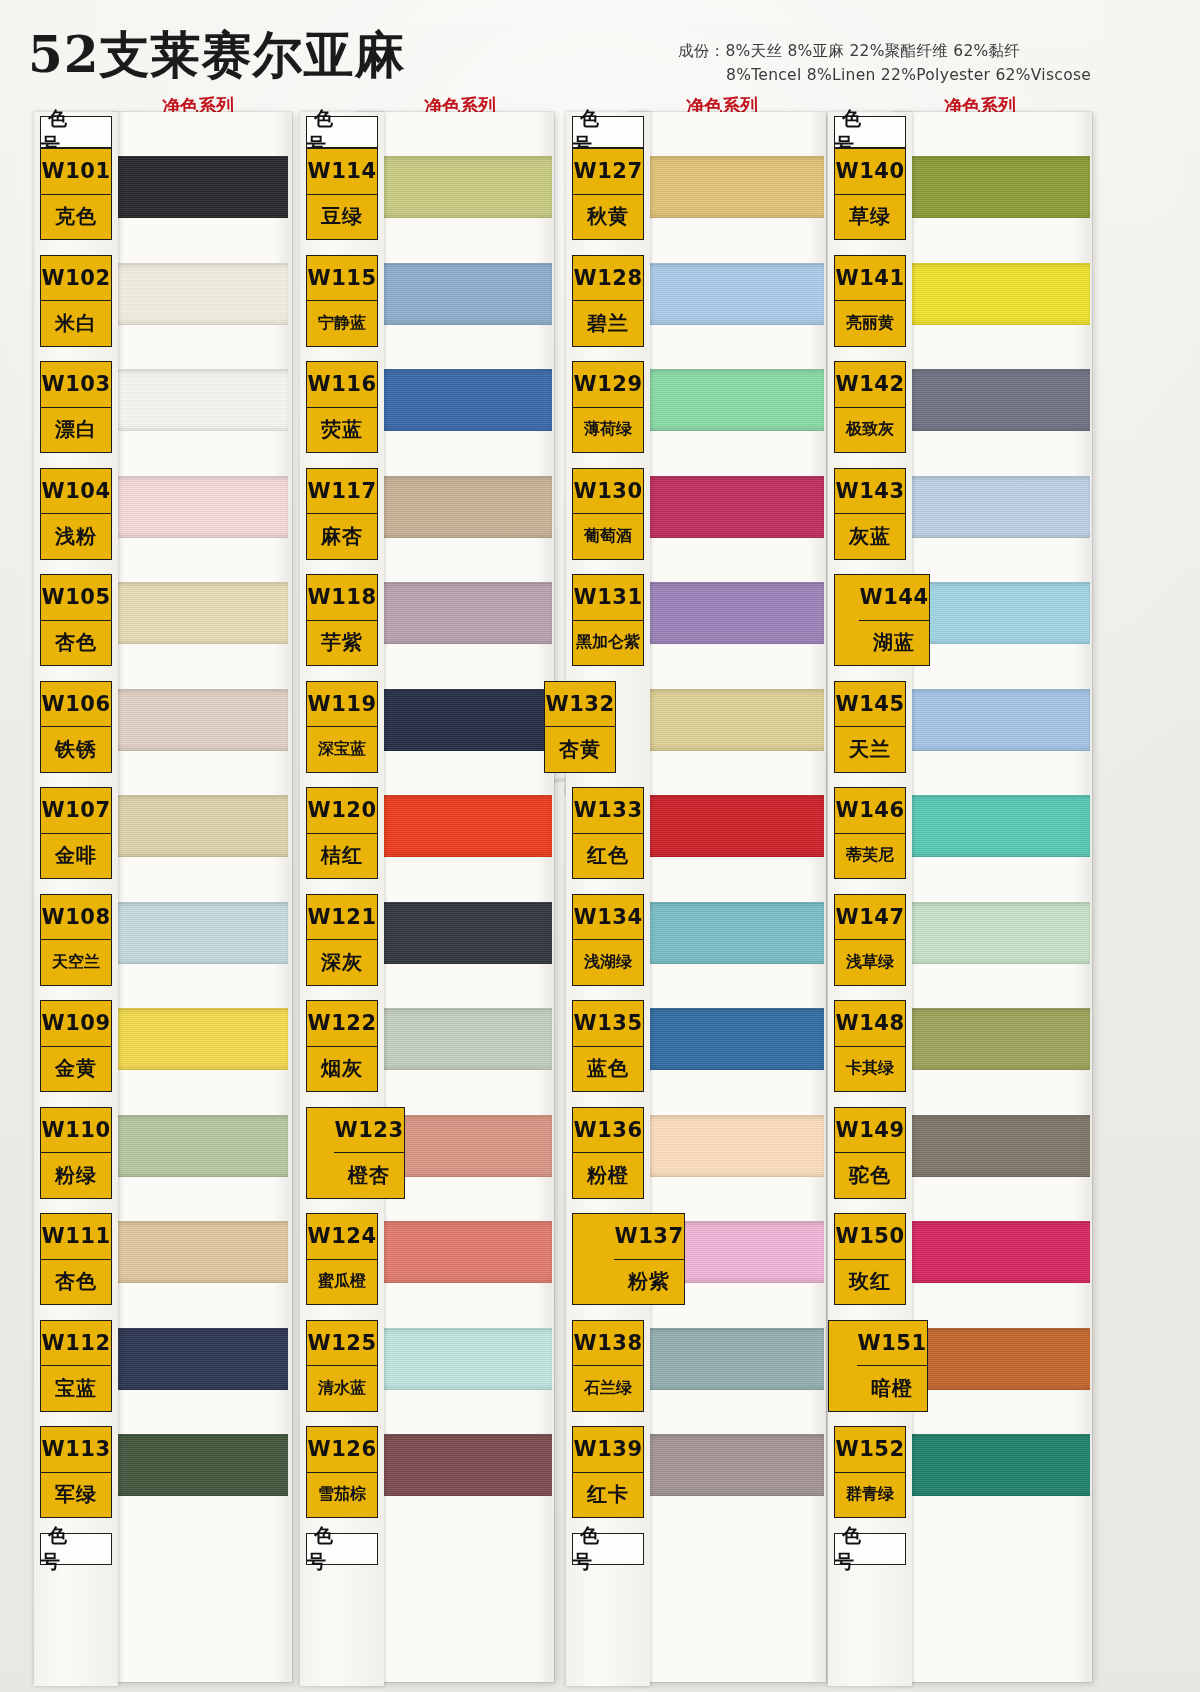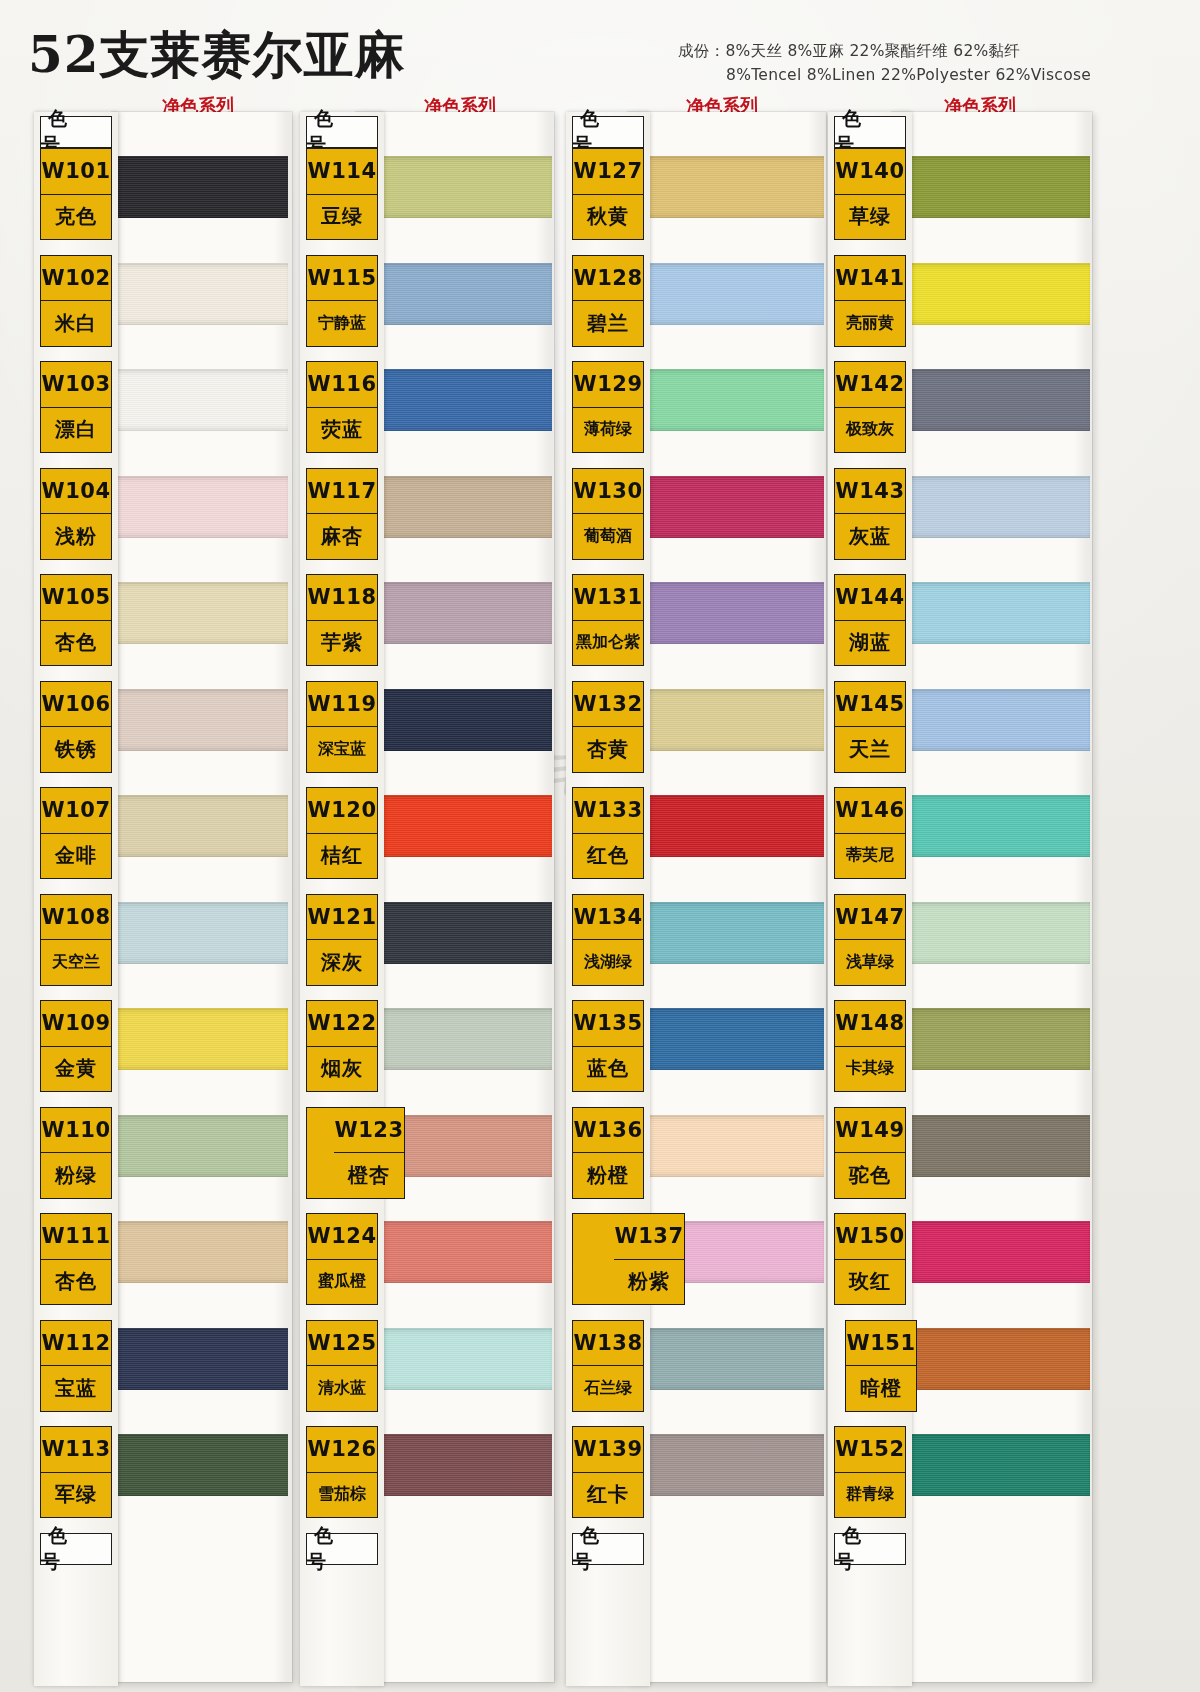--- a/index.html
+++ b/index.html
@@ -285,21 +285,21 @@
       <div class="name">薄荷绿</div>
     </div>
     <div class="lbl narrowname" style="left: 572px; top: 467.5px; width: 70px; height: 90px;">
       <div class="code">W130</div>
       <div class="name">葡萄酒</div>
     </div>
     <div class="lbl narrowname" style="left: 572px; top: 574px; width: 70px; height: 90px;">
       <div class="code">W131</div>
       <div class="name">黑加仑紫</div>
     </div>
-    <div class="lbl" style="left: 572px; top: 680.5px; width: 70px; height: 90px;">
+    <div class="lbl" style="left: 544px; top: 680.5px; width: 70px; height: 90px;">
       <div class="code">W132</div>
       <div class="name">杏黄</div>
     </div>
     <div class="lbl" style="left: 572px; top: 787px; width: 70px; height: 90px;">
       <div class="code">W133</div>
       <div class="name">红色</div>
     </div>
     <div class="lbl narrowname" style="left: 572px; top: 893.5px; width: 70px; height: 90px;">
       <div class="code">W134</div>
       <div class="name">浅湖绿</div>
@@ -351,21 +351,21 @@
       <div class="name">亮丽黄</div>
     </div>
     <div class="lbl narrowname" style="left: 834px; top: 361px; width: 70px; height: 90px;">
       <div class="code">W142</div>
       <div class="name">极致灰</div>
     </div>
     <div class="lbl" style="left: 834px; top: 467.5px; width: 70px; height: 90px;">
       <div class="code">W143</div>
       <div class="name">灰蓝</div>
     </div>
-    <div class="lbl" style="left: 834px; top: 574px; width: 70px; height: 90px;">
+    <div class="lbl" style="left: 834px; top: 574px; width: 70px; height: 90px; padding-left: 24px;">
       <div class="code">W144</div>
       <div class="name">湖蓝</div>
     </div>
     <div class="lbl" style="left: 834px; top: 680.5px; width: 70px; height: 90px;">
       <div class="code">W145</div>
       <div class="name">天兰</div>
     </div>
     <div class="lbl narrowname" style="left: 834px; top: 787px; width: 70px; height: 90px;">
       <div class="code">W146</div>
       <div class="name">蒂芙尼</div>
@@ -379,21 +379,21 @@
       <div class="name">卡其绿</div>
     </div>
     <div class="lbl" style="left: 834px; top: 1106.5px; width: 70px; height: 90px;">
       <div class="code">W149</div>
       <div class="name">驼色</div>
     </div>
     <div class="lbl" style="left: 834px; top: 1213px; width: 70px; height: 90px;">
       <div class="code">W150</div>
       <div class="name">玫红</div>
     </div>
-    <div class="lbl" style="left: 845px; top: 1319.5px; width: 70px; height: 90px;">
+    <div class="lbl" style="left: 828px; top: 1319.5px; width: 70px; height: 90px; padding-left: 28px;">
       <div class="code">W151</div>
       <div class="name">暗橙</div>
     </div>
     <div class="lbl narrowname" style="left: 834px; top: 1426px; width: 70px; height: 90px;">
       <div class="code">W152</div>
       <div class="name">群青绿</div>
     </div>
     <div class="hdr" style="left: 834px; top: 1532.5px; width: 70px; height: 30px;">色  号</div>
   </div>
 

